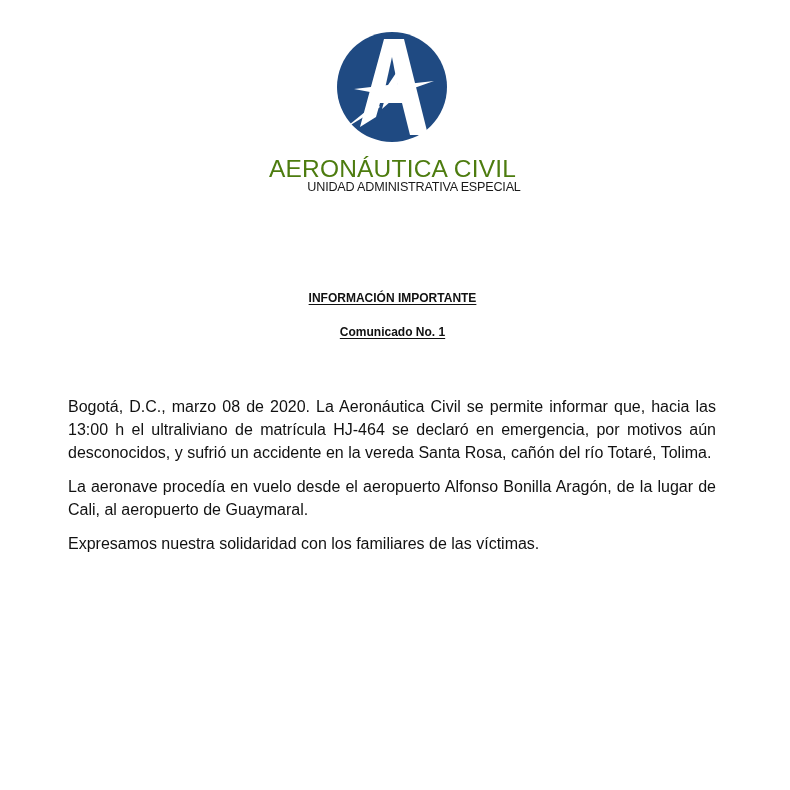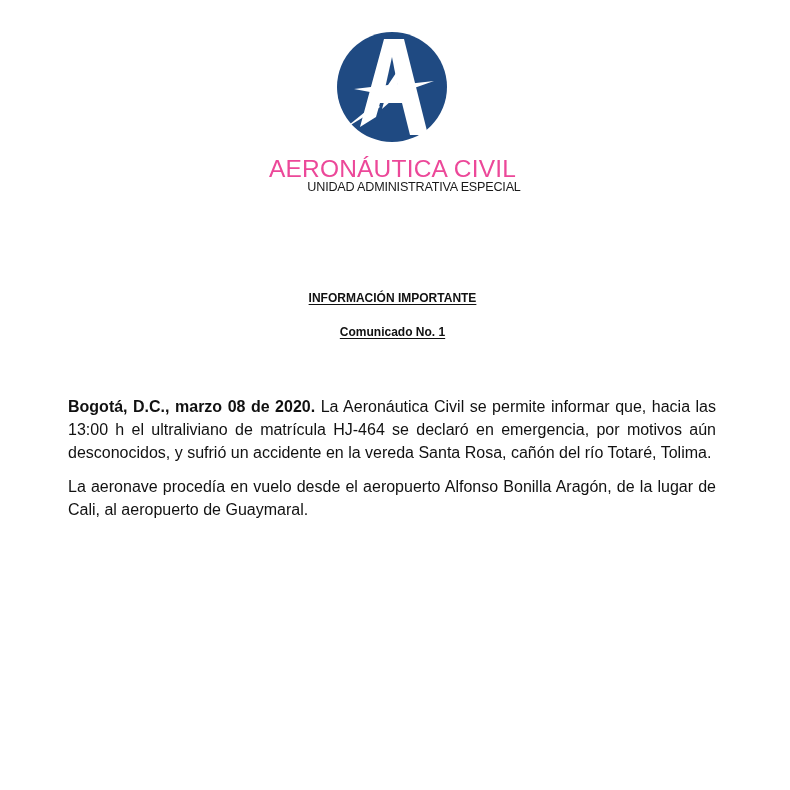--- a/index.html
+++ b/index.html
@@ -30,21 +30,21 @@
       height: 112px;
     }
     .logo-name {
       position: absolute;
       left: 0;
       width: 785px;
       text-align: center;
       top: 155px;
       font-size: 24.5px;
       letter-spacing: 0.2px;
-      color: #ec4899;
+      color: #4d7c0f;
       line-height: 28px;
       white-space: nowrap;
     }
     .logo-sub {
       position: absolute;
       left: 0;
       width: 784px;
       text-align: center;
       top: 180px;
       font-size: 12.6px;
@@ -72,21 +72,21 @@
       left: 68px;
       top: 395px;
       width: 648px;
       font-size: 16px;
       line-height: 23px;
       text-align: justify;
     }
     .body-text p {
       margin: 0 0 11px 0;
     }
-    .body-text b { font-weight: bold; }
+    .body-text b { font-weight: normal; }
   </style>
 </head>
 <body>
 
 <div class="logo-wrap">
   <svg class="logo-mark" viewBox="0 0 112 112" xmlns="http://www.w3.org/2000/svg">
     <circle cx="56" cy="56" r="55" fill="#1f4a82"></circle>
 
     <polygon points="48,8 68,8 92,104 74,104 66,72 44,72 40,86 24,96" fill="#ffffff"></polygon>
     <polygon points="56,26 48,62 63,62" fill="#1f4a82"></polygon>
@@ -97,13 +97,14 @@
   <div class="logo-name">AERONÁUTICA CIVIL</div>
   <div class="logo-sub">UNIDAD ADMINISTRATIVA ESPECIAL</div>
 </div>
 
 <div class="title title-main">INFORMACIÓN IMPORTANTE</div>
 <div class="title title-sub">Comunicado No. 1</div>
 
 <div class="body-text">
   <p><b>Bogotá, D.C., marzo 08 de 2020.</b><span> La Aeronáutica Civil se permite informar que, hacia las 13:00 h el ultraliviano de matrícula HJ-464 se declaró en emergencia, por motivos aún desconocidos, y sufrió un accidente en la vereda Santa Rosa, cañón del río Totaré, Tolima.</span></p>
   <p>La aeronave procedía en vuelo desde el aeropuerto Alfonso Bonilla Aragón, de la lugar de Cali, al aeropuerto de Guaymaral.</p>
+  <p>Expresamos nuestra solidaridad con los familiares de las víctimas.</p>
 </div>
 
 </body></html>

